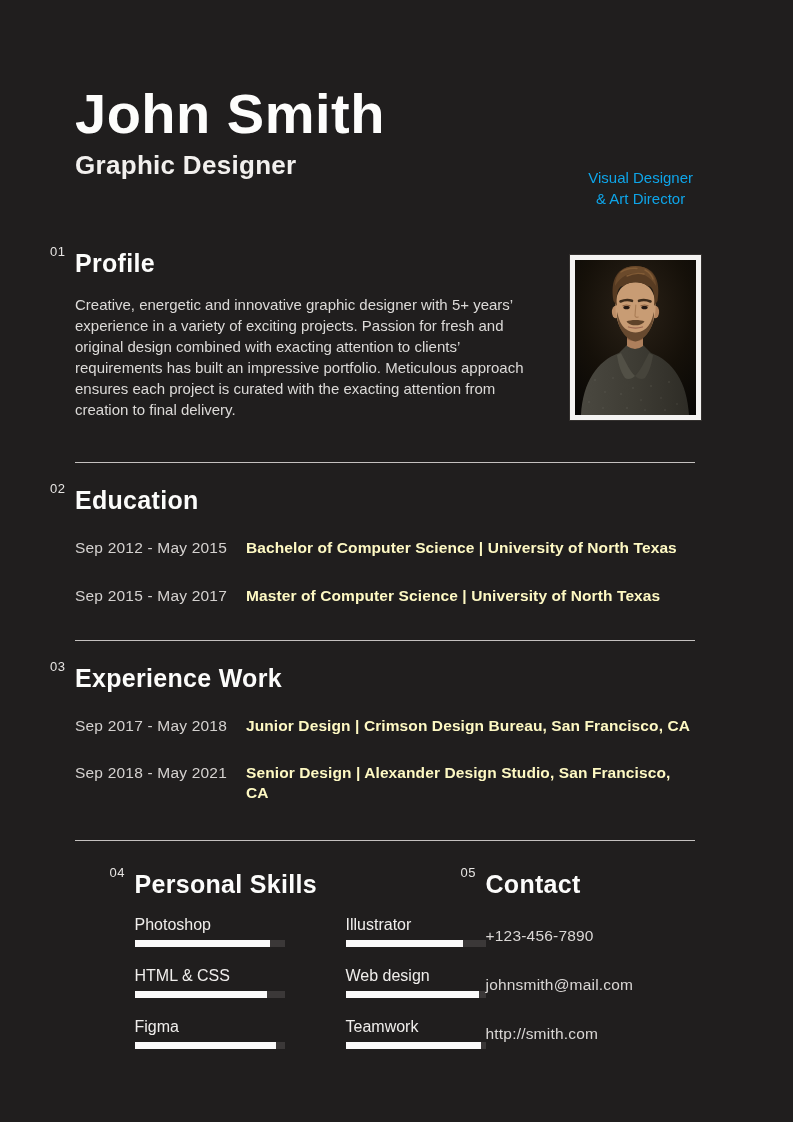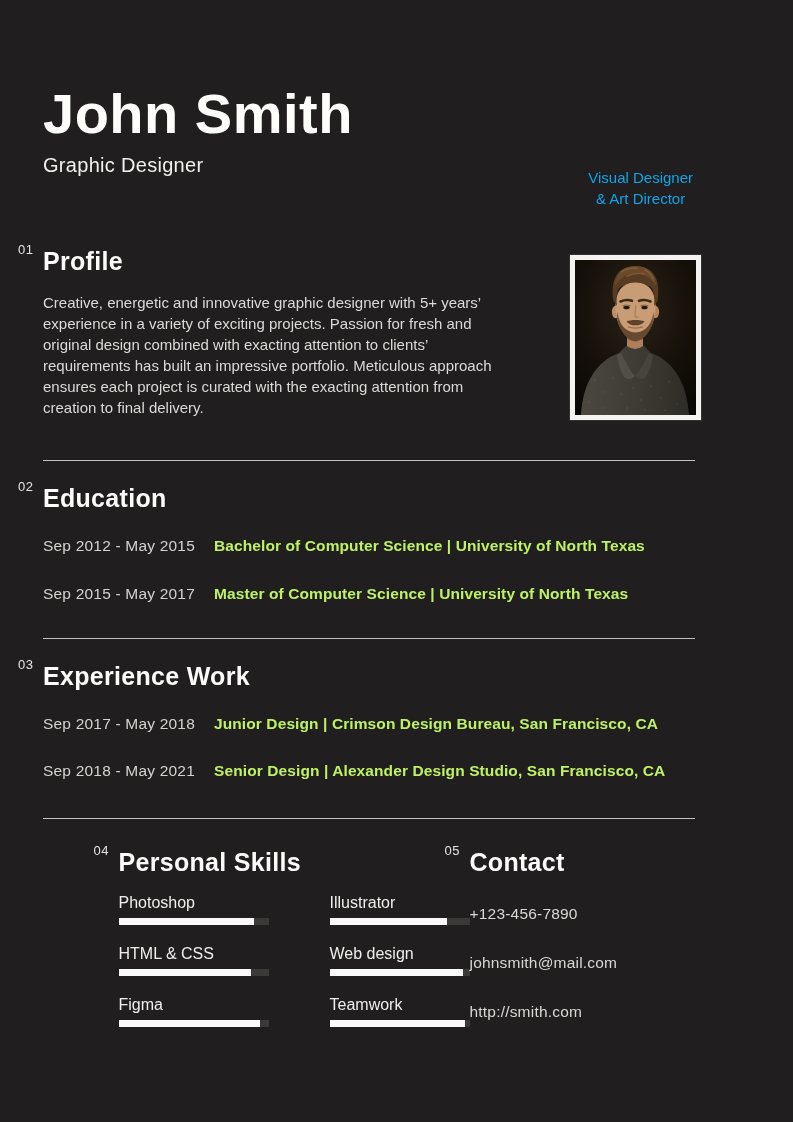--- a/index.html
+++ b/index.html
@@ -6,29 +6,29 @@
   html,body { background:#111; }
   .page {
     position:relative;
     width:793px; height:1122px;
     margin:0 auto;
     background:#201e1e;
     font-family:"Liberation Sans", sans-serif;
     color:#e9e7e5;
     overflow:hidden;
   }
-  .content { padding:85px 98px 0 43px; }
+  .content { padding:85px 98px 0 75px; }
 
   
   .name {
     font-size:56px; line-height:57px; font-weight:bold;
     color:#fdfdfc; letter-spacing:0.5px;
   }
   .subtitle-row { margin-top:10px; line-height:26px; }
-  .job-title { font-size:20px; color:#f2f0ee; letter-spacing:0.3px; }
+  .job-title { font-size:26px; color:#f2f0ee; letter-spacing:0.3px;font-weight:bold; }
   .tagline {
     position:absolute; top:167px; right:100px;
     text-align:center; font-size:15px; line-height:21px; color:#0ea5e9;
   }
 
   
   .section-header { position:relative; display:block; }
   .sec-num {
     position:absolute; left:-25px; top:-4px;
     font-size:13px; color:#e6e4e2; letter-spacing:0.5px;
@@ -62,21 +62,21 @@
   .hr2 { margin-top:34px; }
   .hr3 { margin-top:37px; }
 
   .edu-header, .exp-header { margin-top:22px; }
 
   .timeline-row { display:flex; line-height:20px; font-size:15.5px; }
   .row-1 { margin-top:23px; }
   .row-2 { margin-top:28px; }
   .exp-row-2 { margin-top:27px; }
   .period { width:171px; flex-shrink:0; color:#d5d2d0; letter-spacing:0.2px; }
-  .detail { font-weight:bold; color:#bef264; letter-spacing:0.1px; }
+  .detail { font-weight:bold; color:#fef9c3; letter-spacing:0.1px; }
 
   
   .bottom-row { display:flex; justify-content:center; margin-top:28px; }
   .skills-col { width:351px; }
   .contact-col { width:150px; }
 
   .skills-grid {
     margin-top:16px;
     display:grid; grid-template-columns:150px 140px;
     column-gap:61px; row-gap:19px;

